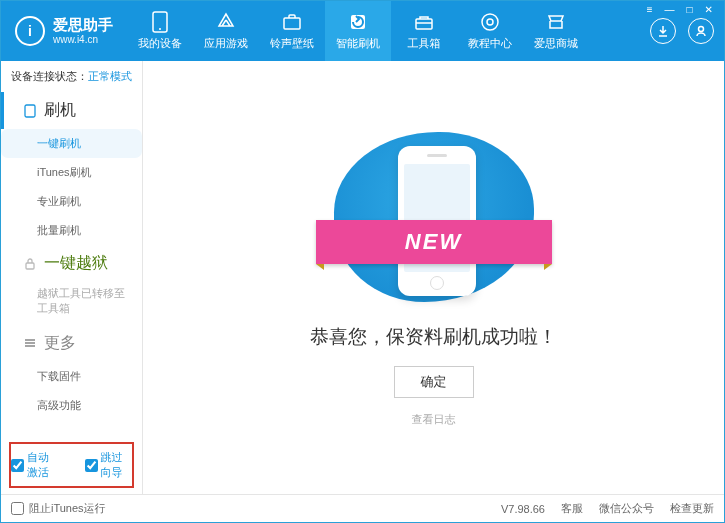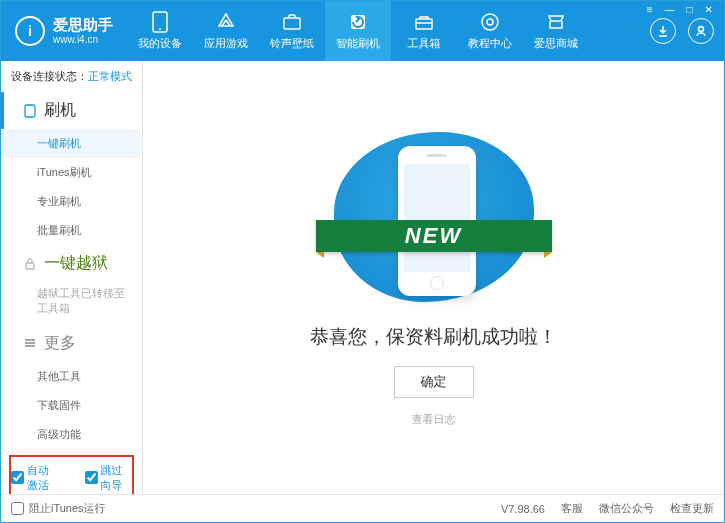--- a/index.html
+++ b/index.html
@@ -32,21 +32,21 @@
 .checkbox-row { border: 2px solid #d43a2e; margin: 6px 8px; padding: 6px 0; display: flex; gap: 26px; font-size: 11px; }
 .chk { display: flex; align-items: center; gap: 3px; color: #1795de; }
 .chk input { accent-color: #1795de; }
 .main { flex: 1; display: flex; flex-direction: column; align-items: center; justify-content: center; background: #fff; position: relative; }
 .illustration { width: 220px; height: 180px; position: relative; margin-bottom: 16px; }
 .blob { position: absolute; width: 200px; height: 170px; left: 10px; top: 4px; background: radial-gradient(circle at 45% 40%, #2ea8e5 0%, #1a8fd4 70%); border-radius: 55% 50% 58% 48% / 50% 48% 55% 50%; }
 .phone { position: absolute; left: 74px; top: 18px; width: 78px; height: 150px; background: #fff; border-radius: 12px; box-shadow: 0 4px 10px rgba(0,0,0,0.15); }
 .phone::before { content: ""; position: absolute; top: 8px; left: 50%; transform: translateX(-50%); width: 20px; height: 3px; background: #ddd; border-radius: 2px; }
 .phone::after { content: ""; position: absolute; bottom: 6px; left: 50%; transform: translateX(-50%); width: 12px; height: 12px; border: 1px solid #ddd; border-radius: 50%; }
 .phone-screen { position: absolute; top: 18px; left: 6px; right: 6px; bottom: 24px; background: #eaf4fb; border-radius: 2px; }
-.banner { position: absolute; left: -8px; right: -8px; top: 92px; height: 32px; background: #15803d; display: flex; align-items: center; justify-content: center; font-weight: 900; font-size: 22px; color: #fff; font-style: italic; letter-spacing: 2px; box-shadow: 0 2px 4px rgba(0,0,0,0.2); }
+.banner { position: absolute; left: -8px; right: -8px; top: 92px; height: 44px; background: #ec4899; display: flex; align-items: center; justify-content: center; font-weight: 900; font-size: 22px; color: #fff; font-style: italic; letter-spacing: 2px; box-shadow: 0 2px 4px rgba(0,0,0,0.2); }
 .banner::before, .banner::after { content: ""; position: absolute; top: 100%; width: 0; height: 0; border-top: 6px solid #c79a1e; }
 .banner::before { left: 0; border-left: 8px solid transparent; }
 .banner::after { right: 0; border-right: 8px solid transparent; }
 .msg { font-size: 19px; color: #333; margin-bottom: 16px; }
 .ok-btn { border: 1px solid #ccc; background: #fff; padding: 6px 26px; font-size: 13px; color: #333; cursor: pointer; margin-bottom: 14px; }
 .log-link { font-size: 11px; color: #aaa; cursor: pointer; }
 .footer { height: 28px; border-top: 1px solid #e5e5e5; display: flex; align-items: center; padding: 0 10px; font-size: 11px; color: #666; justify-content: space-between; }
 .footer-left { display: flex; align-items: center; gap: 5px; }
 .footer-right { display: flex; align-items: center; gap: 16px; }
 svg { display: block; }
@@ -174,21 +174,20 @@
         <span>一键越狱</span>
       </div>
       <div class="side-note">越狱工具已转移至工具箱</div>
 
       <div class="side-section-header plain">
         <svg width="12" height="10" viewBox="0 0 12 10">
             <path d="M1 2 h10 M1 5 h10 M1 8 h10" stroke="#888" stroke-width="1.3"></path>
           </svg>
         <span>更多</span>
       </div>
-      <div class="side-item">其他工具</div>
       <div class="side-item">下载固件</div>
       <div class="side-item">高级功能</div>
 
       <div style="flex:1"></div>
 
       <div class="checkbox-row">
         <label class="chk">
             <input type="checkbox" checked="" style="">
             <span>自动激活</span>
           </label>

